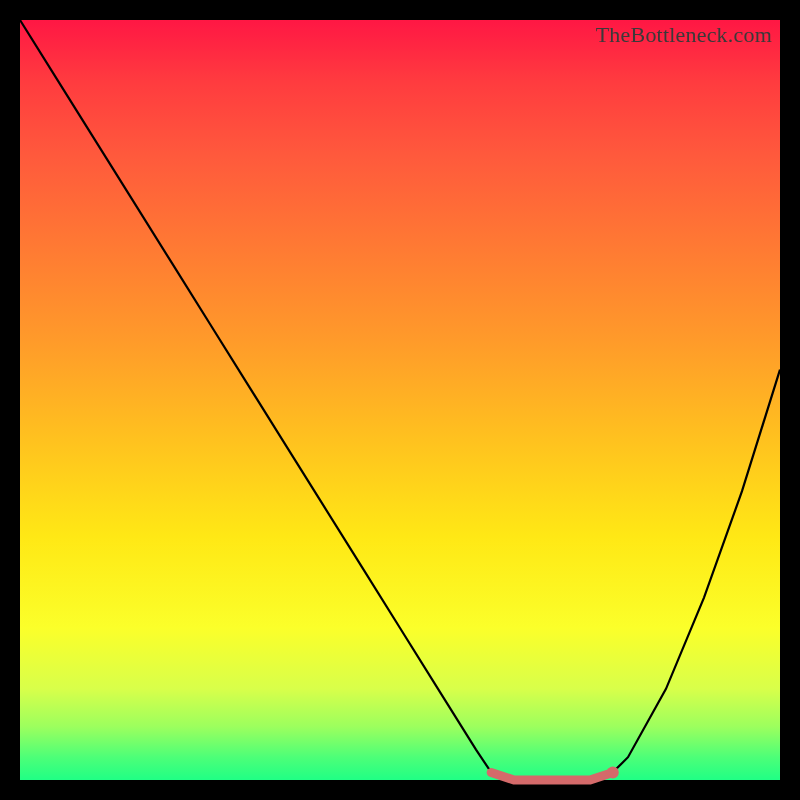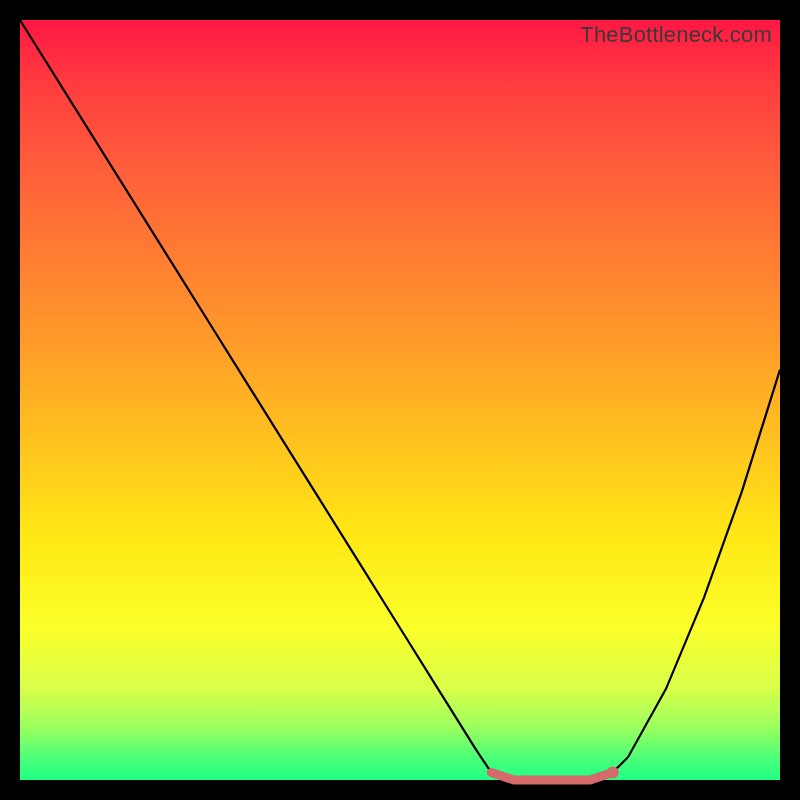--- a/index.html
+++ b/index.html
@@ -35,21 +35,21 @@
       #fbff2a 80%,
       #d8ff4a 88%,
       #9cff5e 93%,
       #4dff78 97%,
       #20ff85 100%);
   }
   .watermark {
     position: absolute;
     top: 2px;
     right: 8px;
-    font-family: Liberation Sans, sans-serif;
+    font-family: Liberation Serif, serif;
     font-size: 22px;
     color: #3a3a3a;
     letter-spacing: 0.2px;
     user-select: none;
   }
   svg.curve {
     position: absolute;
     left: 0;
     top: 0;
     width: 760px;

